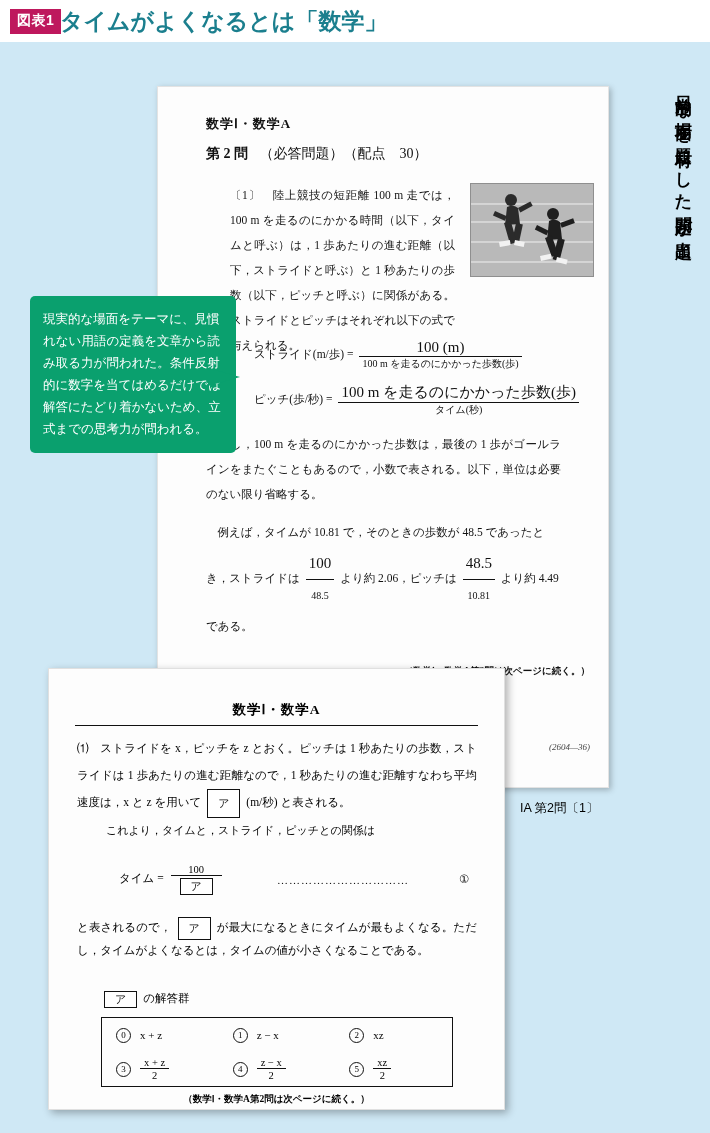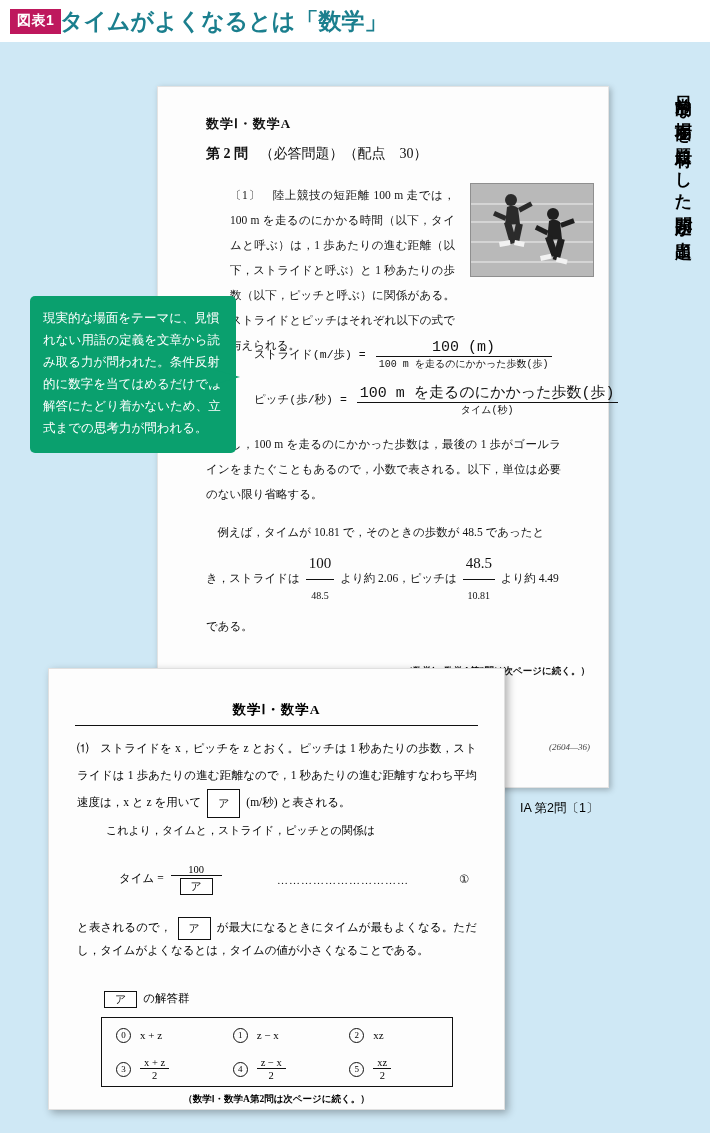--- a/index.html
+++ b/index.html
@@ -58,21 +58,21 @@
   .p1-h2 { position:absolute; left:48px; top:58px; font-weight:bold; font-size:14px;}
   .p1-h2 .sub { font-weight:normal; font-size:14px; margin-left:8px;}
 
   .p1-q { position:absolute; left:72px; top:96px; width:225px; line-height:25px; font-size:11.5px; text-align:justify;}
 
   .runner-img {
     position:absolute; left:312px; top:96px; width:122px; height:92px;
     background:#bdbdbd; border:1px solid #8f8f8f; overflow:hidden;
   }
 
-  .formula-block { position:absolute; left:96px; top:252px; width:310px;font-family:Liberation Mono, monospace; }
+  .formula-block { position:absolute; left:96px; top:252px; width:310px; }
   .frac { display:inline-block; vertical-align:middle; text-align:center; margin:0 3px;}
   .frac .num { display:block; padding:0 3px; font-size:15px; }
   .frac .den { display:block; border-top:1px solid #111; padding:0 3px; font-size:10px; }
   .fline { margin-bottom:12px; font-size:11.5px; white-space:nowrap; }
   .fline .lbl { display:inline-block; }
 
   .p1-p2 { position:absolute; left:48px; top:345px; width:355px; line-height:25px; font-size:11.5px; text-align:justify;}
   .p1-p3 { position:absolute; left:48px; top:430px; width:355px; line-height:31px; font-size:11.5px;}
   .p1-p4 { position:absolute; left:48px; top:500px; width:355px; line-height:25px; font-size:11.5px; text-align:justify;}
   .p1-note { position:absolute; right:18px; top:578px; font-size:9.5px; font-weight:bold;}
@@ -120,21 +120,21 @@
   .cf { display:inline-block; text-align:center; vertical-align:middle;}
   .cf .n { display:block; padding:0 4px; font-size:10.5px;}
   .cf .d { display:block; border-top:1px solid #111; padding:1px 4px 0 4px; font-size:10.5px;}
   .p2-note { position:absolute; left:0; top:424px; width:100%; text-align:center; font-size:9.5px; font-weight:bold;}
 
   
   .callout {
     position:absolute; left:30px; top:296px; width:180px;
     background:#0aa06e; color:#fff; border-radius:5px;
     padding:12px 13px 13px 13px;
-    font-family:Liberation Mono, monospace;
+    font-family:Liberation Sans, sans-serif;
     font-size:12.5px; line-height:22px;
   }
   .callout-tail {
     position:absolute; left:208px; top:368px;
     width:0; height:0;
     border-top:9px solid transparent;
     border-bottom:9px solid transparent;
     border-left:32px solid #0aa06e;
   }
 

